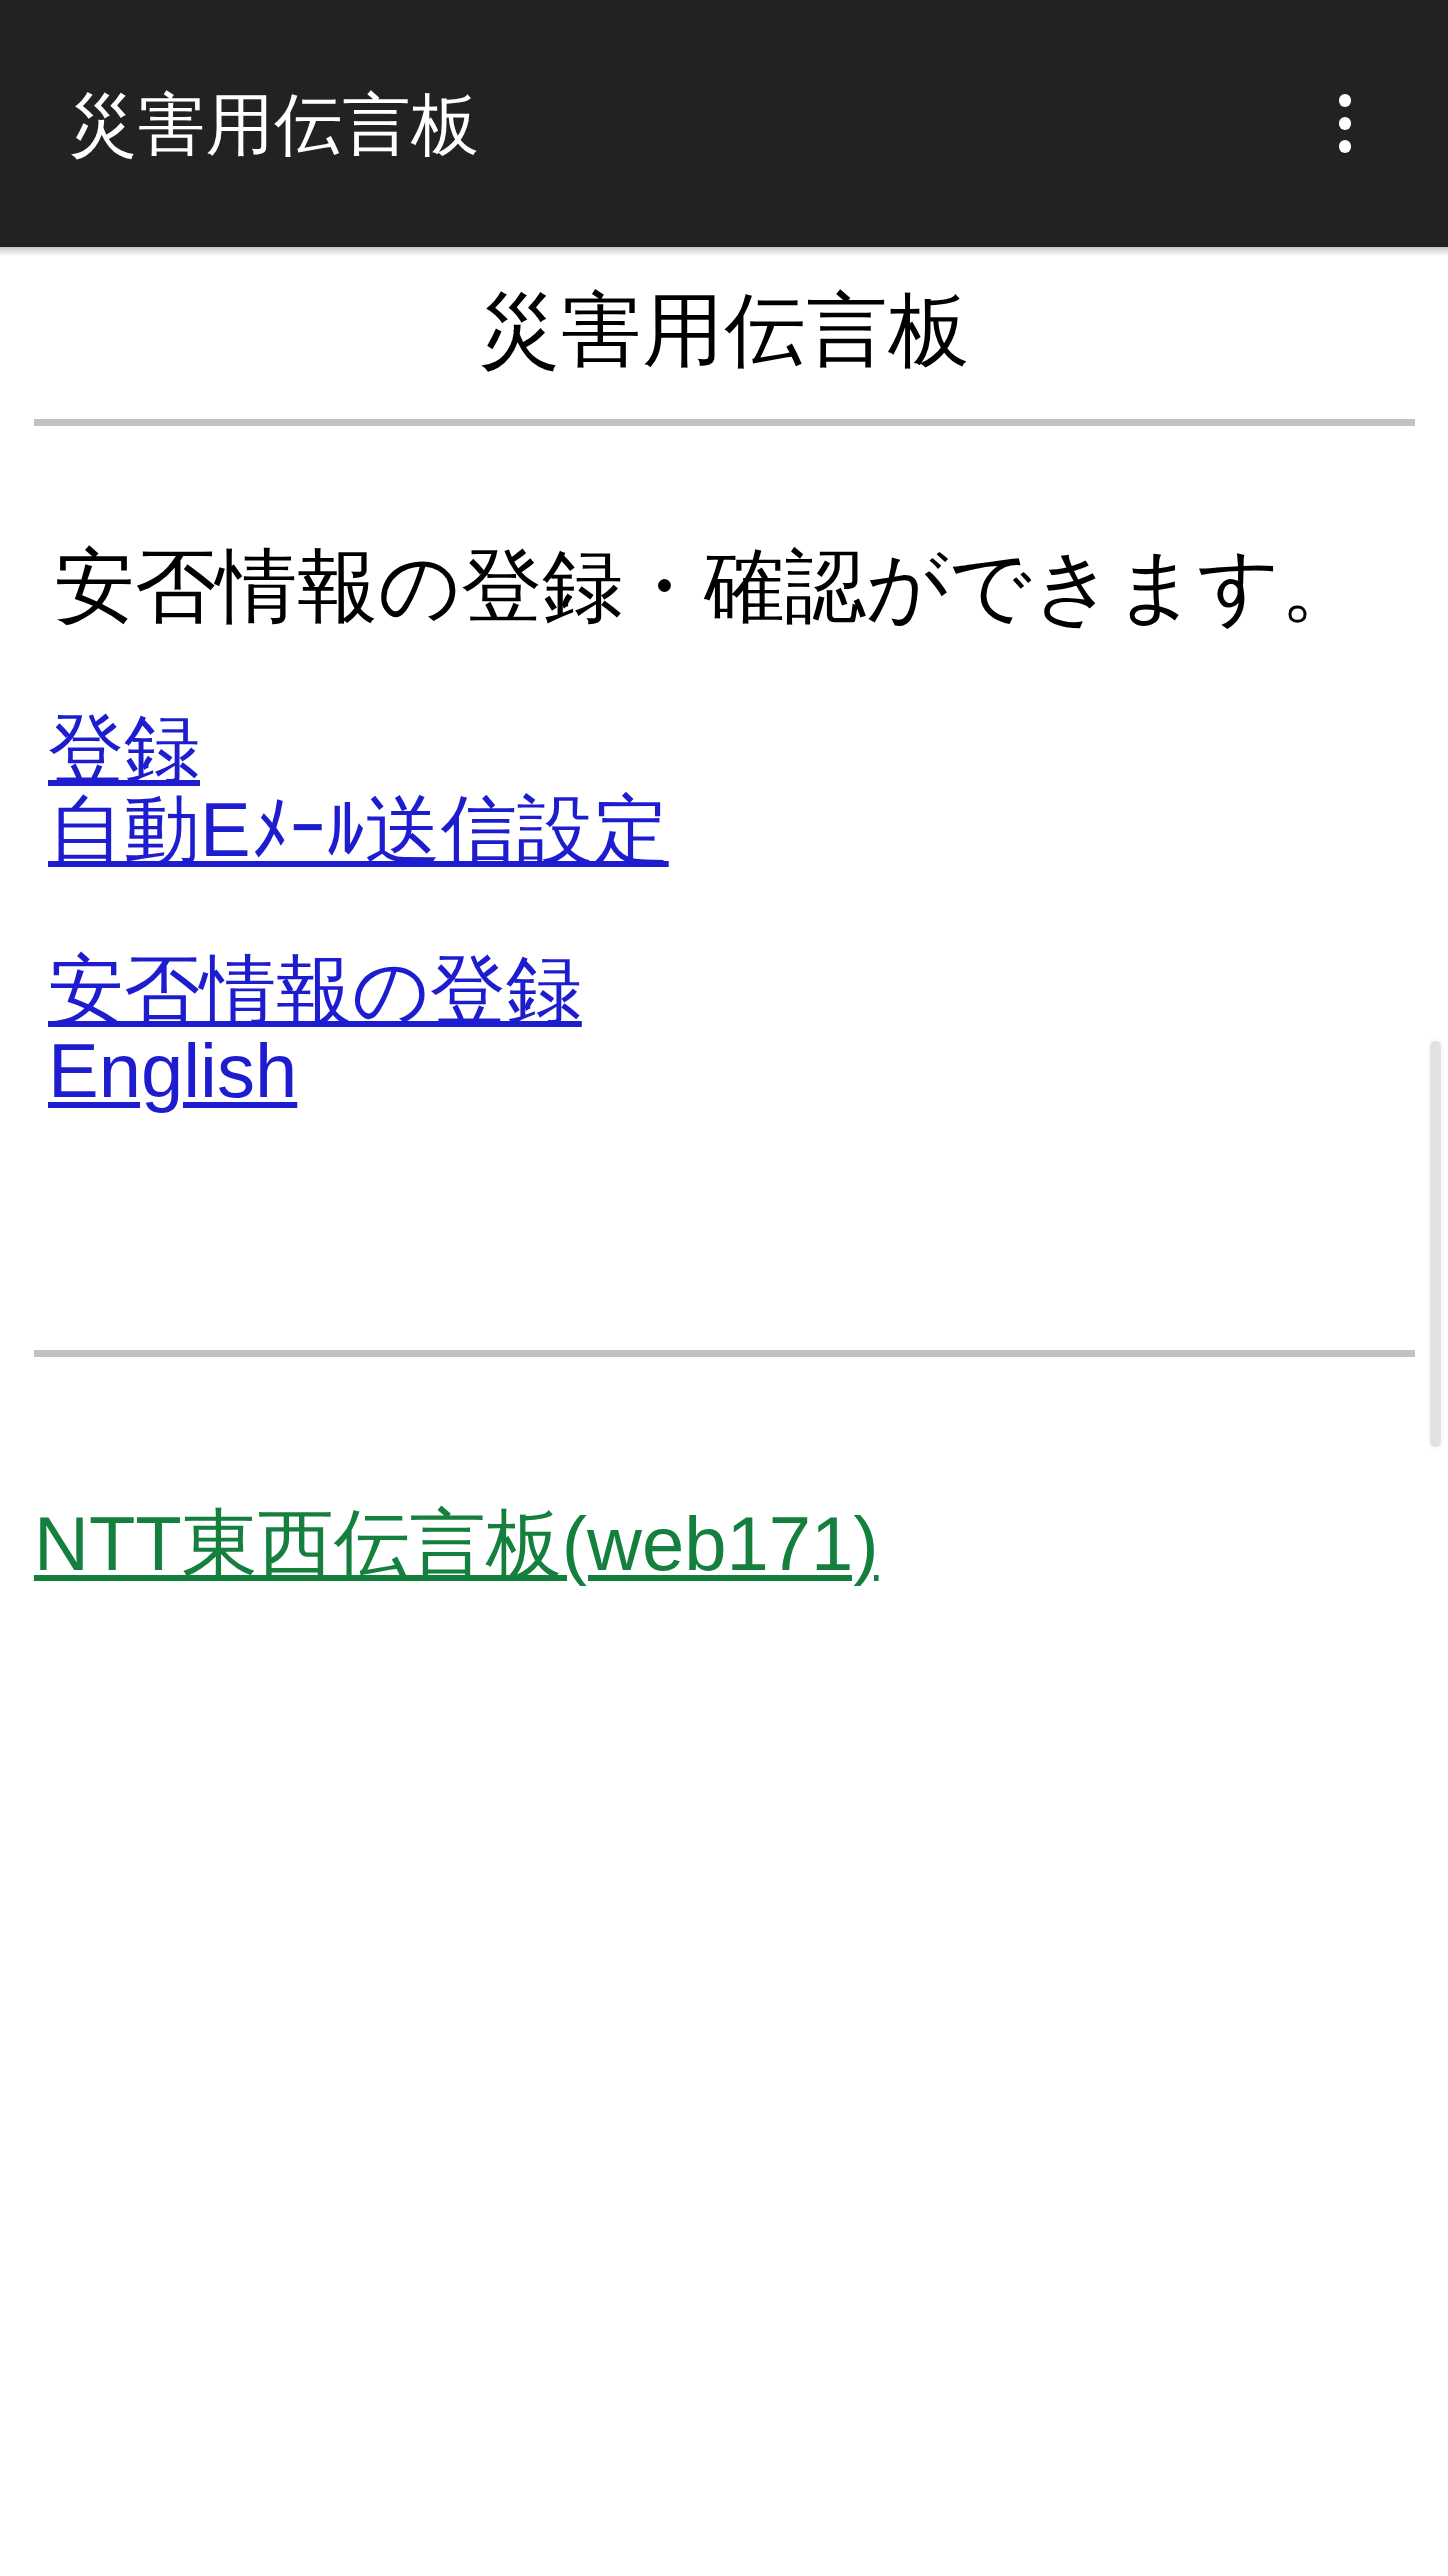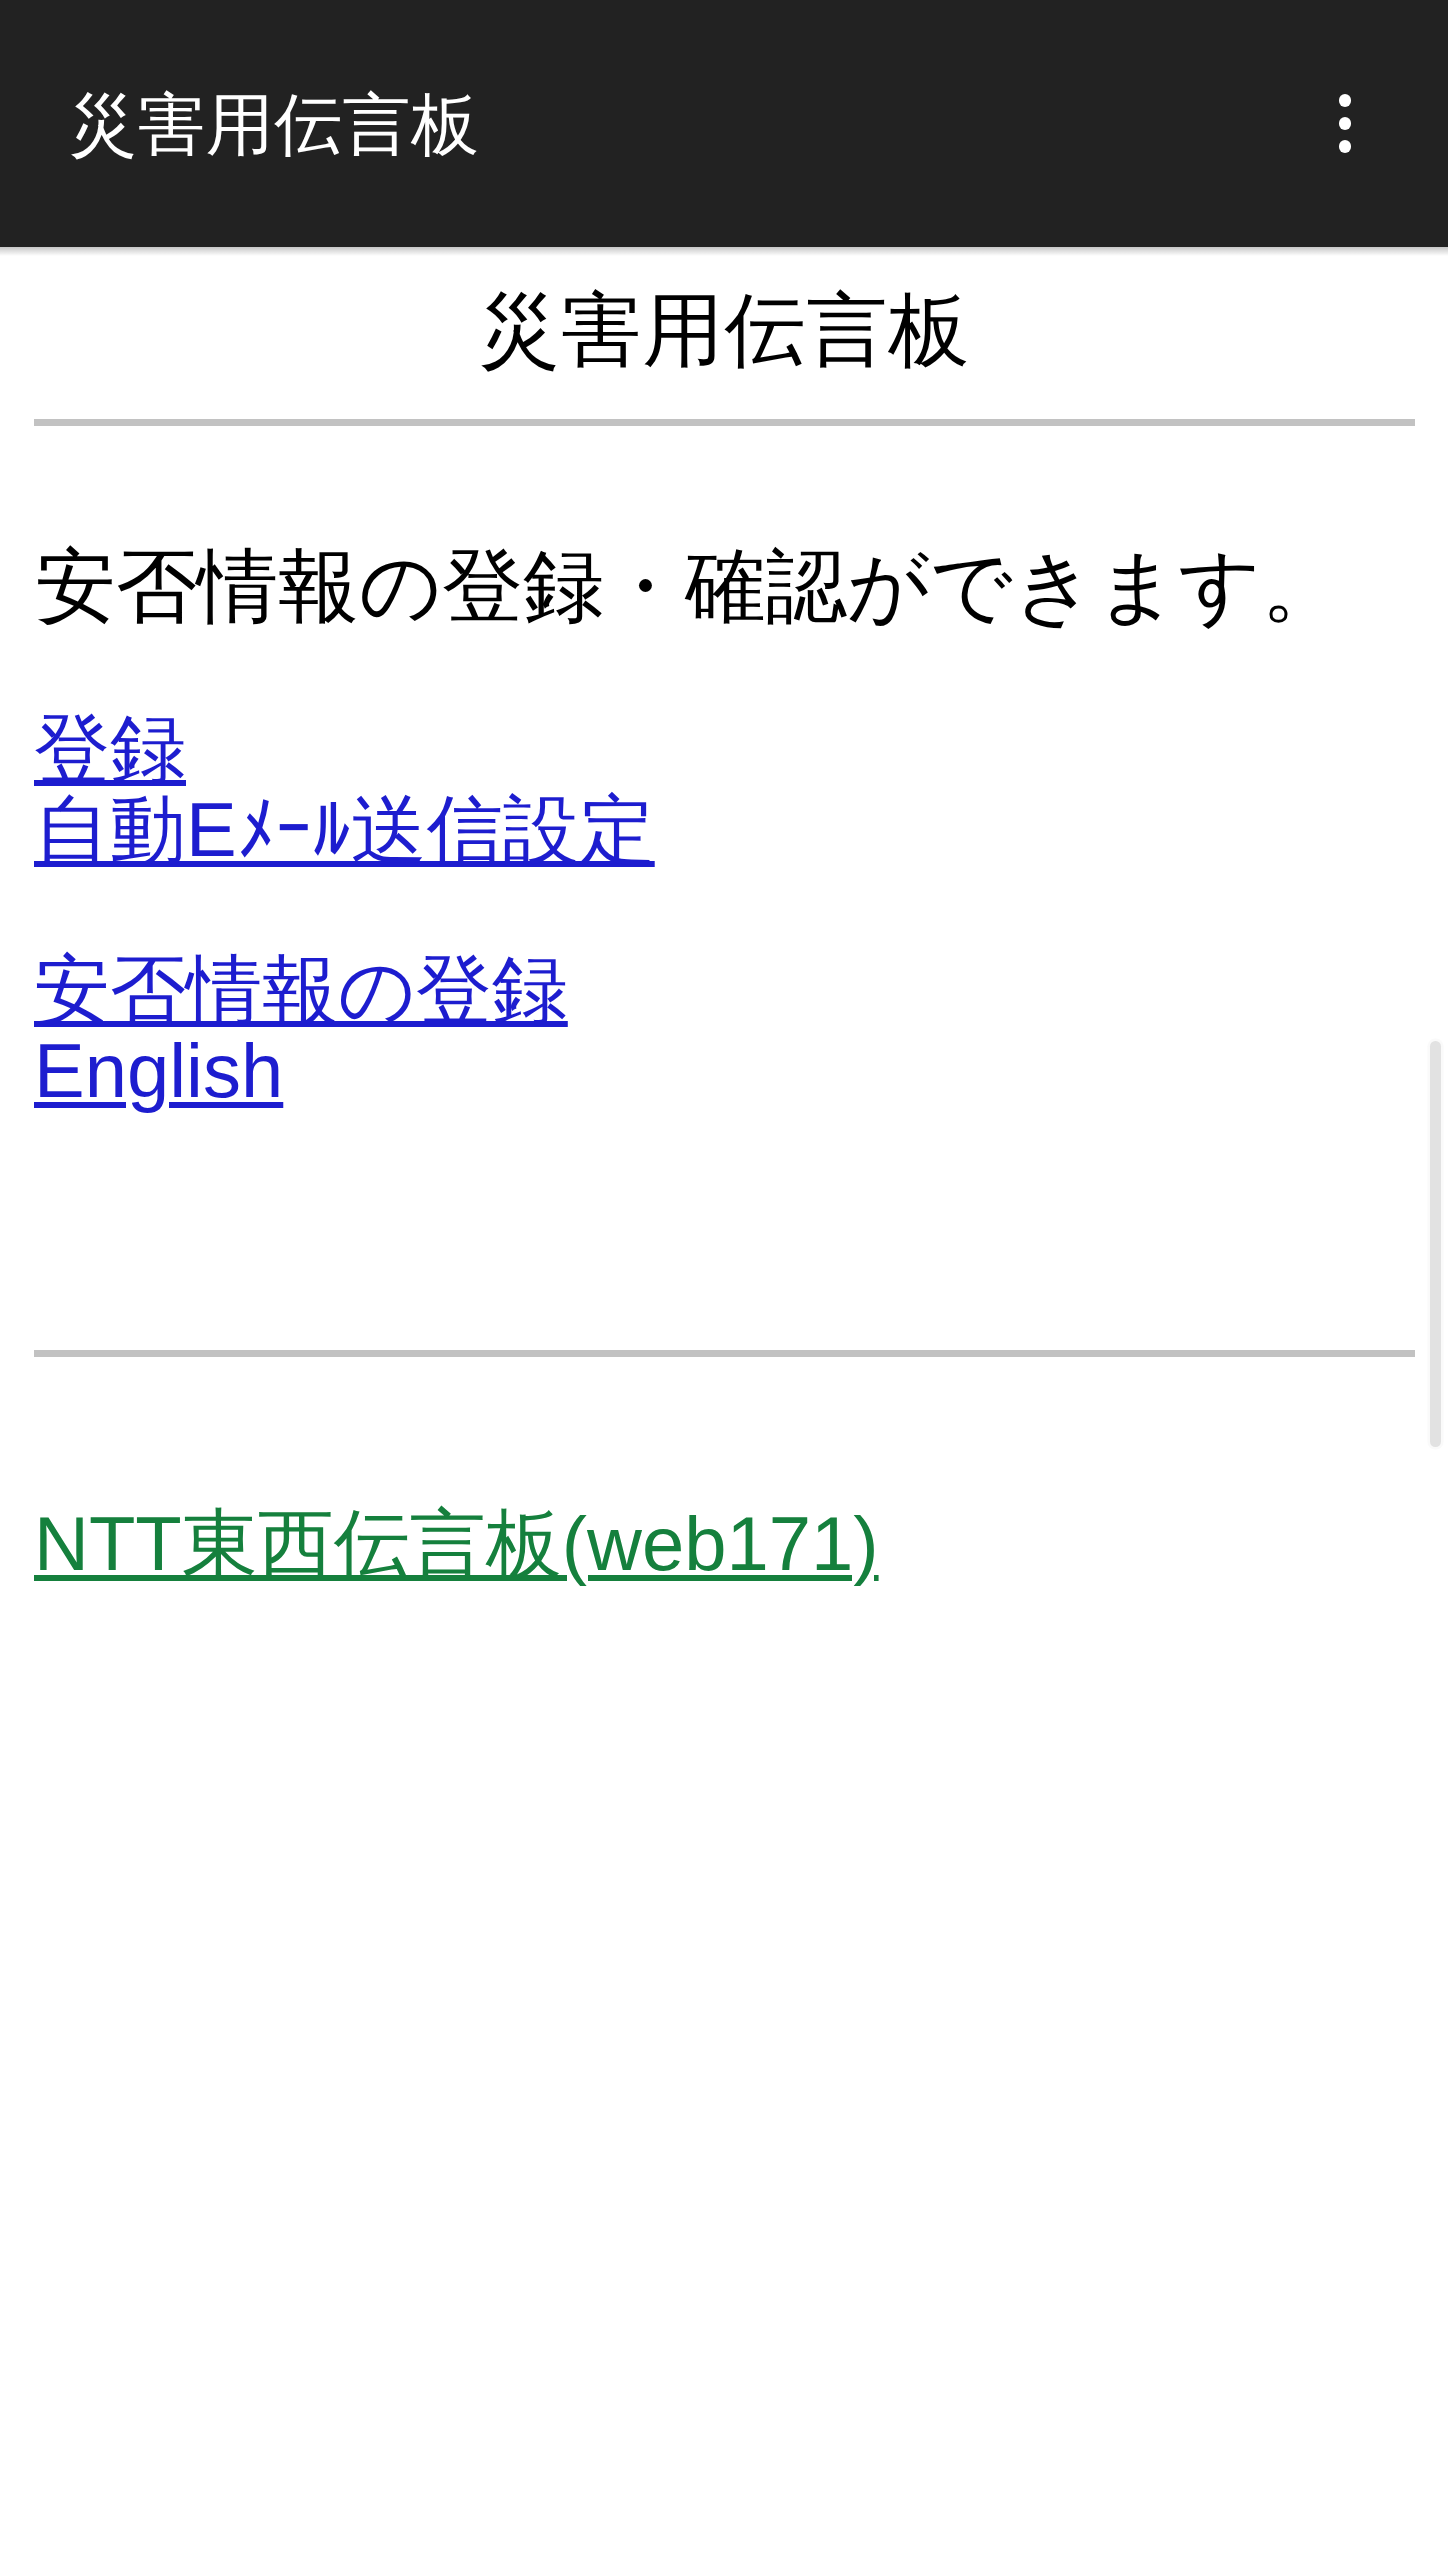--- a/index.html
+++ b/index.html
@@ -100,28 +100,28 @@
   }
   .rule.bottom-rule {
     margin-top: 240px;
   }
 
   .body-copy {
     font-size: 81px;
     line-height: 1.17;
     color: #000000;
     margin: 113px 0 0 0;
-    padding: 0 71px 0 35px;
+    padding: 0 71px 0 54px;
     letter-spacing: 0px;
     font-weight: 400;
     word-break: break-all;
   }
 
   .link-list {
-    margin: 76px 0 0 0;
+    margin: 76px 0 0 14px;
     padding: 0 0 0 34px;
   }
   .link-list.secondary {
     margin-top: 83px;
   }
   .link-row {
     display: block;
     line-height: 1.0;
     margin-bottom: 3.5px;
   }

